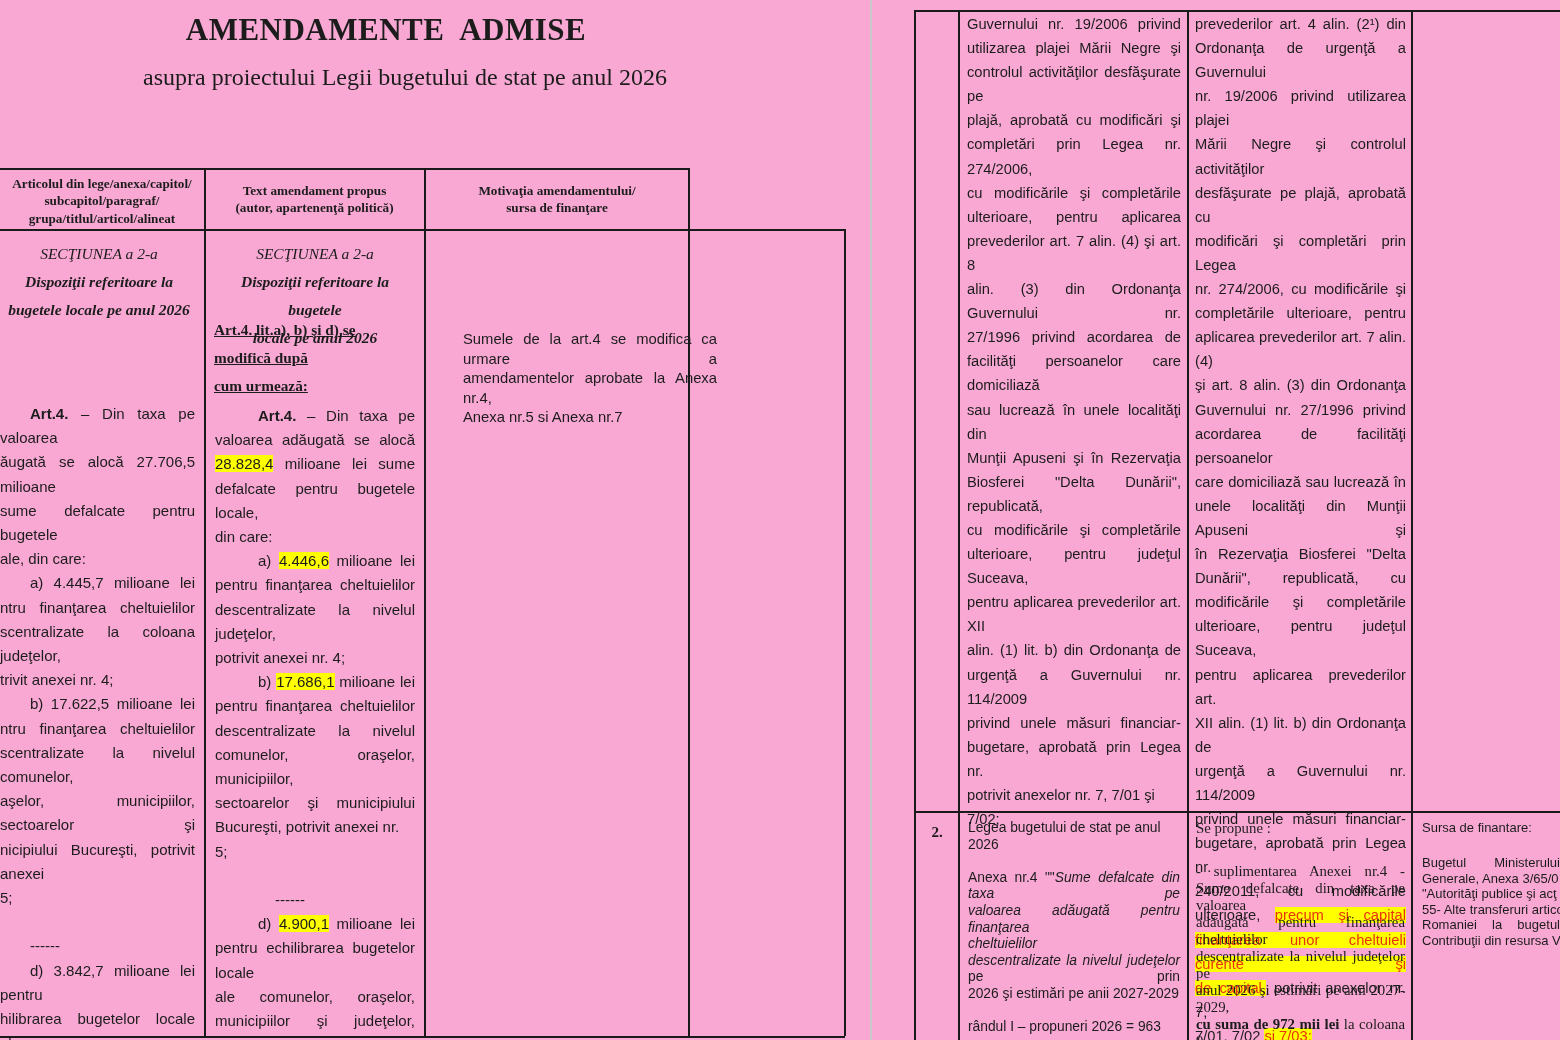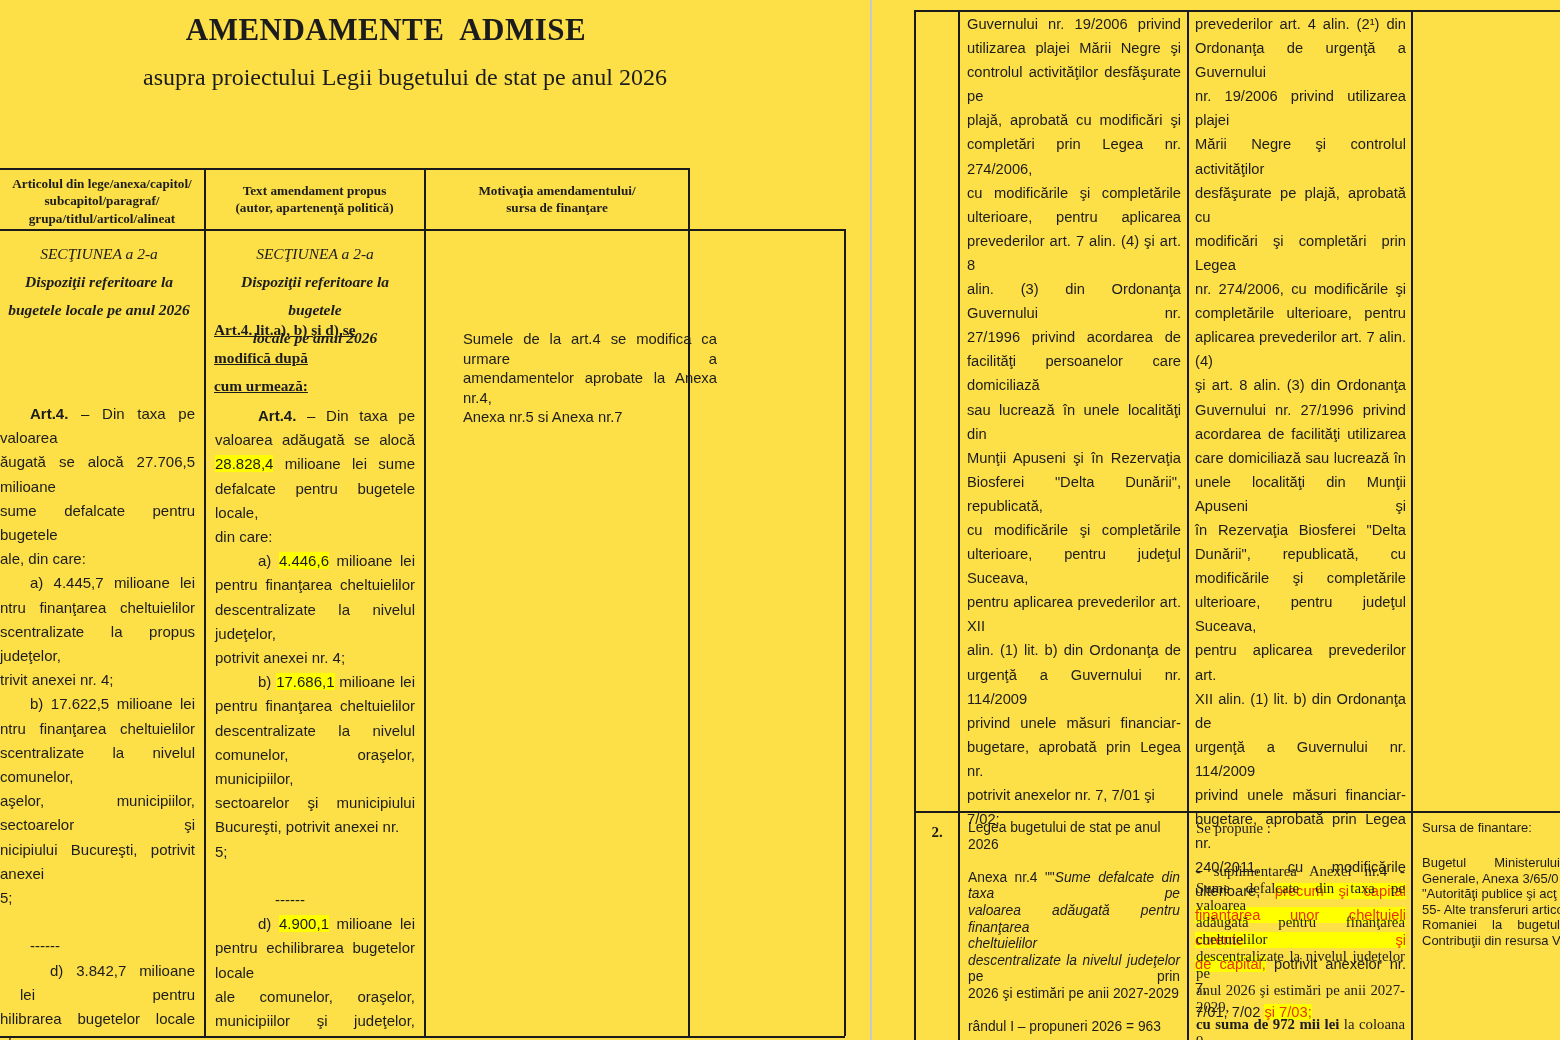--- a/index.html
+++ b/index.html
@@ -1,16 +1,16 @@
 <!DOCTYPE html>
 <html style="--hl: #ffff00; --red: #e8340c;"><head>
 <meta charset="utf-8">
 <style>
   html,body{margin:0;padding:0;background:#ffffff;}
-  #screen{position:relative;width:1560px;height:1040px;background:#fde047;overflow:hidden;color:#1c1c1c;}
+  #screen{position:relative;width:1560px;height:1040px;background:#f9a8d4;overflow:hidden;color:#1c1c1c;}
   .serif{font-family:"Liberation Serif","DejaVu Serif",serif;}
   .sans{font-family:"Liberation Sans","DejaVu Sans",sans-serif;}
   .abs{position:absolute;}
   .v{position:absolute;width:2px;background:#1a1a1a;}
   .h{position:absolute;height:2px;background:#1a1a1a;}
   .pagegap{position:absolute;width:2px;background:#c9c9c9;}
   .ctr{text-align:center;}
   .ln{min-height:1em;}
   .jst{text-align:justify;text-align-last:justify;}
   .s-b{font-weight:700;}
@@ -90,31 +90,31 @@
       <div class="ln"><span class="s-b s-i">Dispoziţii referitoare la</span></div>
       <div class="ln"><span class="s-b s-i">bugetele locale pe anul 2026</span></div>
     </div>
   <div id="p1c1b" class="abs sans">
       <div class="ln jst" style="text-indent: 30px;"><span class="s-b">Art.4.</span><span class=""> – Din taxa pe valoarea</span></div>
       <div class="ln jst"><span class="">ăugată se alocă 27.706,5 milioane</span></div>
       <div class="ln jst"><span class="">sume defalcate pentru bugetele</span></div>
       <div class="ln"><span class="">ale, din care:</span></div>
       <div class="ln jst" style="text-indent: 30px;"><span class="">a) 4.445,7 milioane lei</span></div>
       <div class="ln jst"><span class="">ntru finanţarea cheltuielilor</span></div>
-      <div class="ln jst"><span class="">scentralizate la propus judeţelor,</span></div>
+      <div class="ln jst"><span class="">scentralizate la coloana judeţelor,</span></div>
       <div class="ln"><span class="">trivit anexei nr. 4;</span></div>
       <div class="ln jst" style="text-indent: 30px;"><span class="">b) 17.622,5 milioane lei</span></div>
       <div class="ln jst"><span class="">ntru finanţarea cheltuielilor</span></div>
       <div class="ln jst"><span class="">scentralizate la nivelul comunelor,</span></div>
       <div class="ln jst"><span class="">aşelor, municipiilor, sectoarelor şi</span></div>
       <div class="ln jst"><span class="">nicipiului Bucureşti, potrivit anexei</span></div>
       <div class="ln"><span class="">5;</span></div>
       <div class="ln">&nbsp;</div>
       <div class="ln" style="text-indent: 30px;"><span class="">------</span></div>
-      <div class="ln jst" style="text-indent: 30px; padding-left: 20px;"><span class="">d) 3.842,7 milioane lei pentru</span></div>
+      <div class="ln jst" style="text-indent: 30px;"><span class="">d) 3.842,7 milioane lei pentru</span></div>
       <div class="ln jst"><span class="">hilibrarea bugetelor locale ale</span></div>
     </div>
 
   <div id="p1c2h" class="abs serif ctr">
       <div class="ln"><span class="s-i">SECŢIUNEA a 2-a</span></div>
       <div class="ln"><span class="s-b s-i">Dispoziţii referitoare la bugetele</span></div>
       <div class="ln"><span class="s-b s-i">locale pe anul 2026</span></div>
     </div>
   <div id="p1c2s" class="abs serif">
       <div class="ln"><span class="s-b s-u">Art.4. lit.a), b) şi d) se modifică după</span></div>
@@ -179,21 +179,21 @@
       <div class="ln jst"><span class="">Ordonanţa de urgenţă a Guvernului</span></div>
       <div class="ln jst"><span class="">nr. 19/2006 privind utilizarea plajei</span></div>
       <div class="ln jst"><span class="">Mării Negre şi controlul activităţilor</span></div>
       <div class="ln jst"><span class="">desfăşurate pe plajă, aprobată cu</span></div>
       <div class="ln jst"><span class="">modificări şi completări prin Legea</span></div>
       <div class="ln jst"><span class="">nr. 274/2006, cu modificările şi</span></div>
       <div class="ln jst"><span class="">completările ulterioare, pentru</span></div>
       <div class="ln jst"><span class="">aplicarea prevederilor art. 7 alin. (4)</span></div>
       <div class="ln jst"><span class="">şi art. 8 alin. (3) din Ordonanţa</span></div>
       <div class="ln jst"><span class="">Guvernului nr. 27/1996 privind</span></div>
-      <div class="ln jst"><span class="">acordarea de facilităţi utilizarea</span></div>
+      <div class="ln jst"><span class="">acordarea de facilităţi persoanelor</span></div>
       <div class="ln jst"><span class="">care domiciliază sau lucrează în</span></div>
       <div class="ln jst"><span class="">unele localităţi din Munţii Apuseni şi</span></div>
       <div class="ln jst"><span class="">în Rezervaţia Biosferei "Delta</span></div>
       <div class="ln jst"><span class="">Dunării", republicată, cu</span></div>
       <div class="ln jst"><span class="">modificările şi completările</span></div>
       <div class="ln jst"><span class="">ulterioare, pentru judeţul Suceava,</span></div>
       <div class="ln jst"><span class="">pentru aplicarea prevederilor art.</span></div>
       <div class="ln jst"><span class="">XII alin. (1) lit. b) din Ordonanţa de</span></div>
       <div class="ln jst"><span class="">urgenţă a Guvernului nr. 114/2009</span></div>
       <div class="ln jst"><span class="">privind unele măsuri financiar-</span></div>

